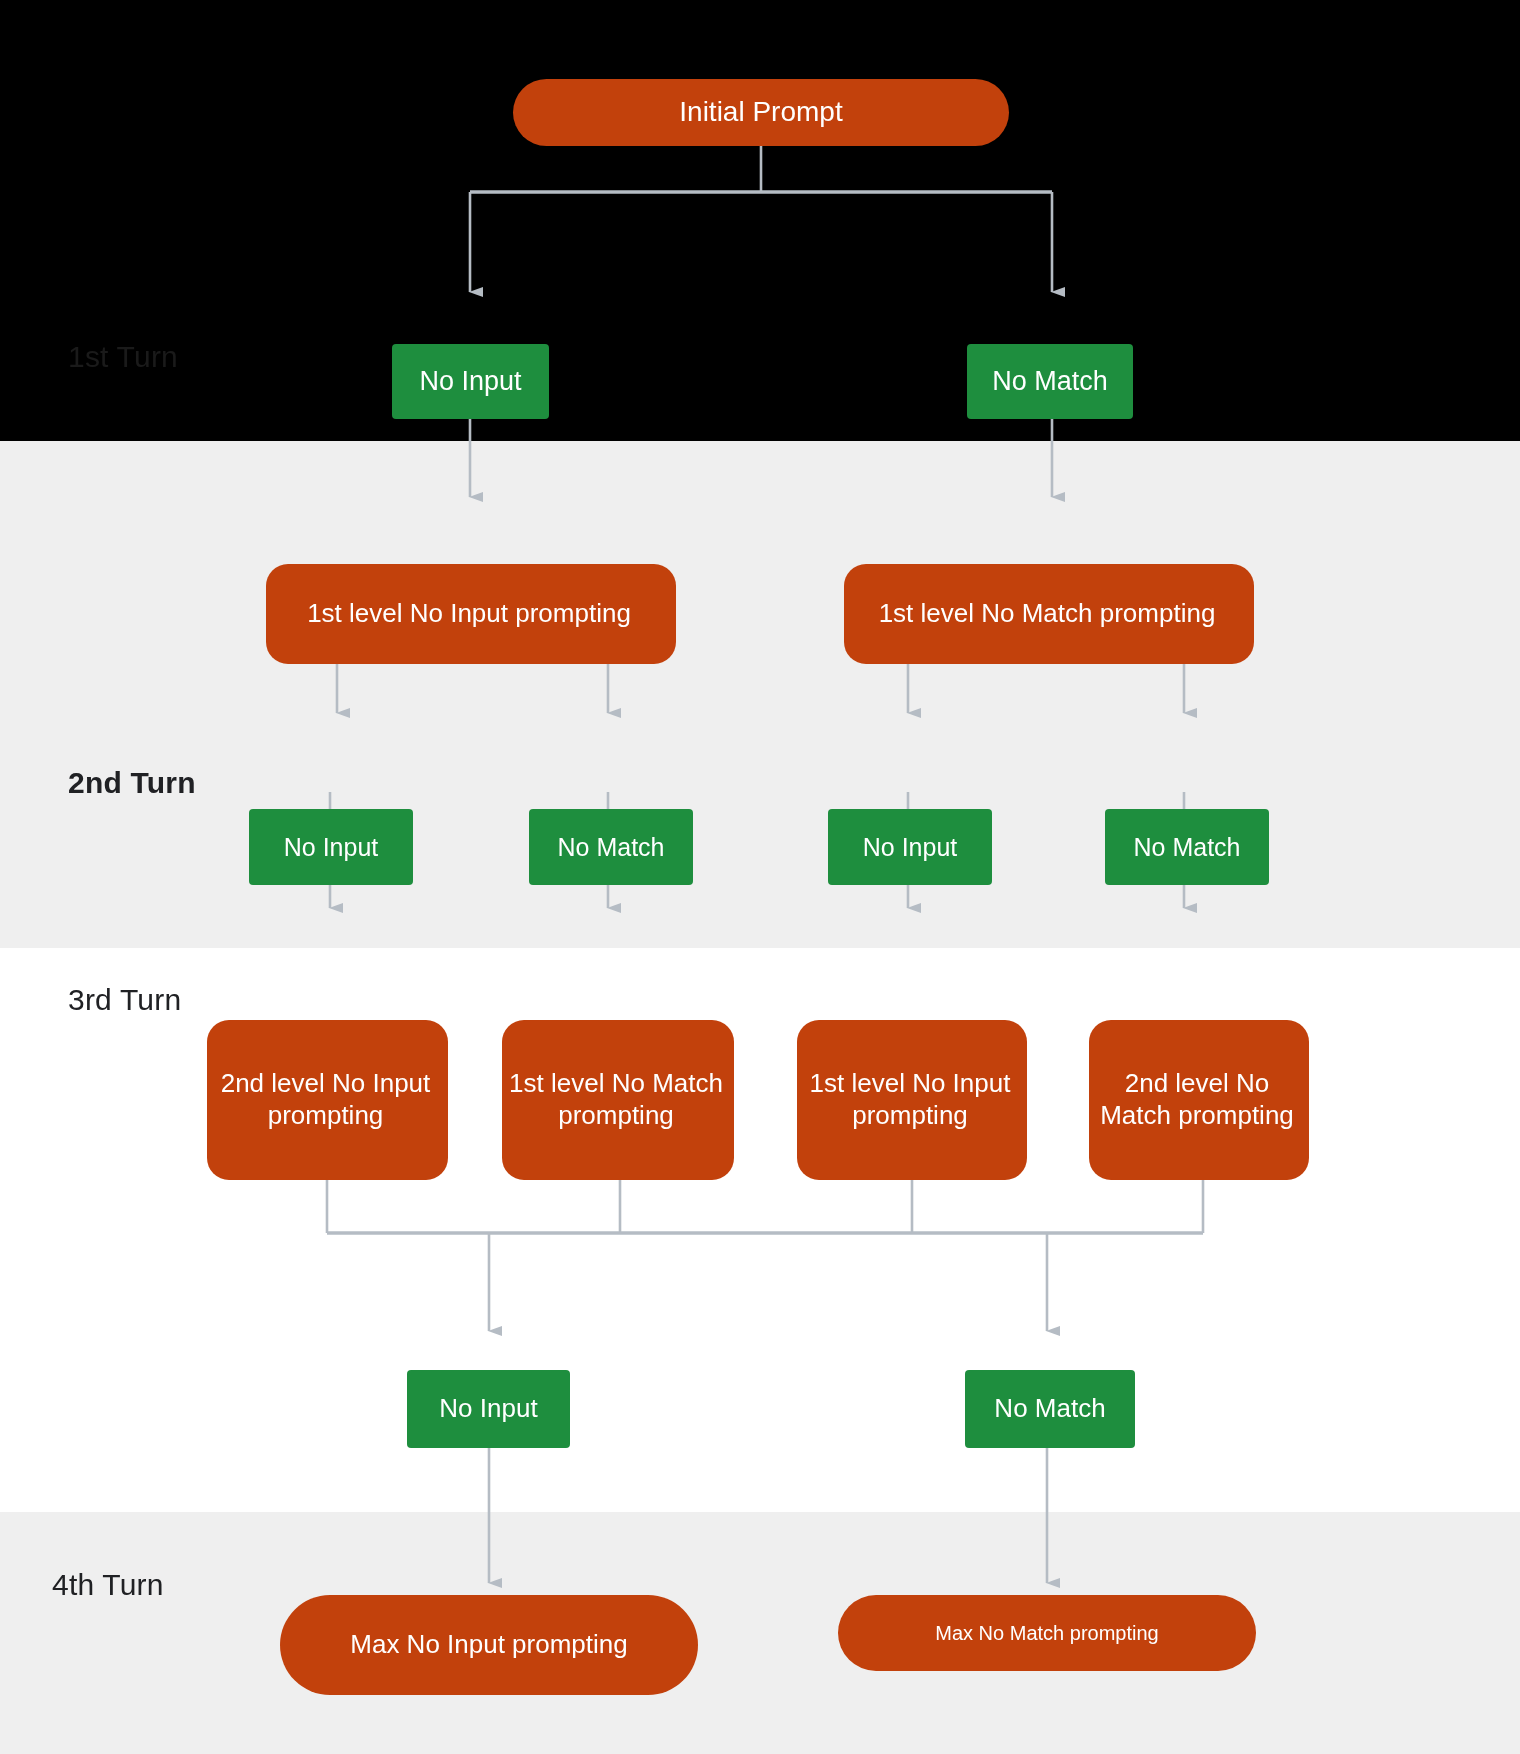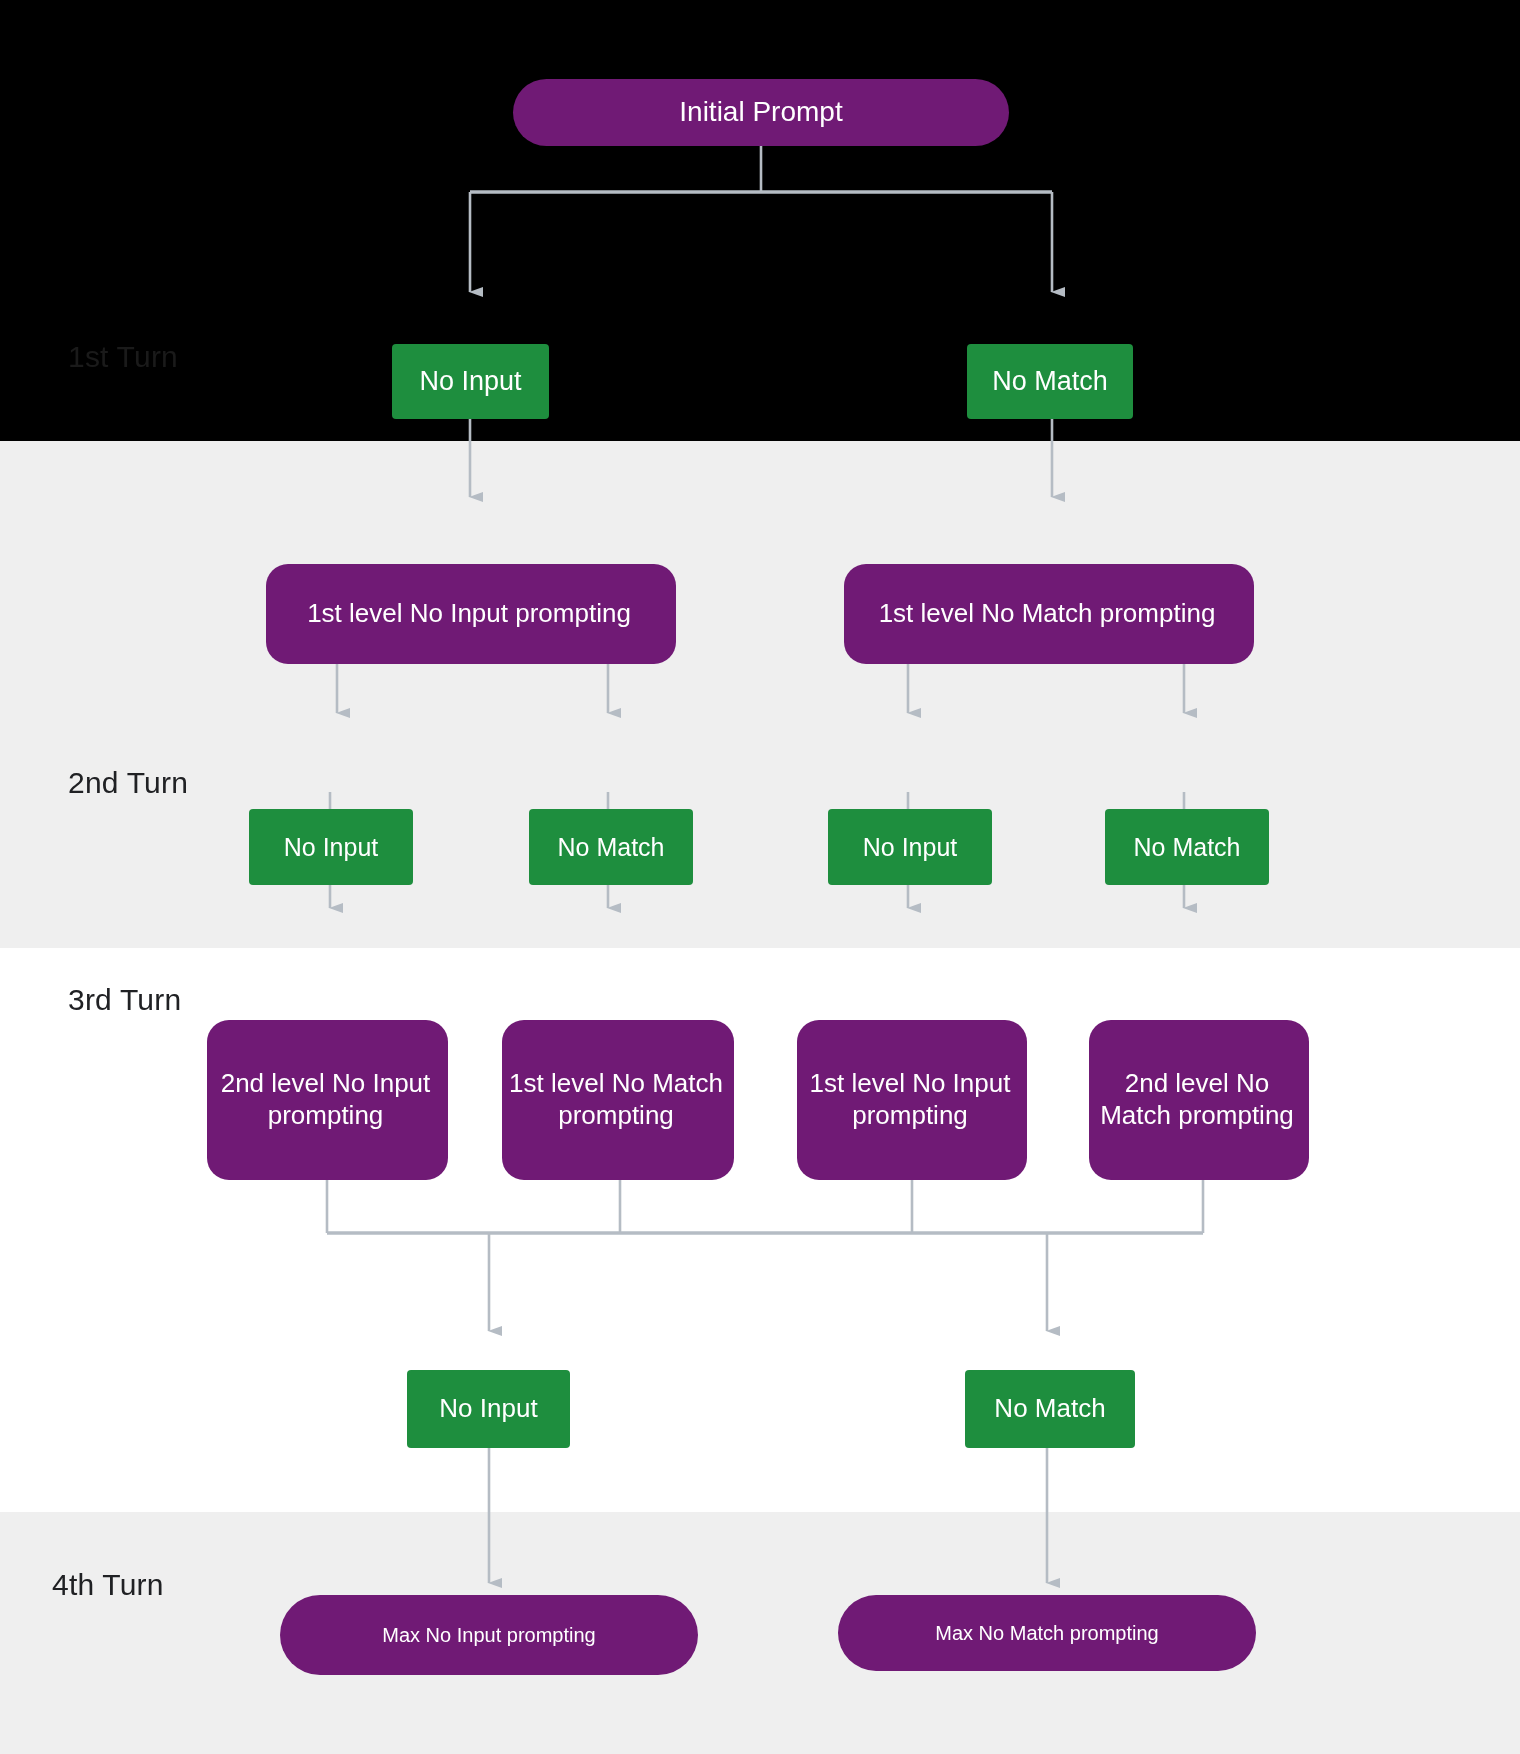--- a/index.html
+++ b/index.html
@@ -46,21 +46,21 @@
     position: absolute;
     display: flex;
     align-items: center;
     justify-content: center;
     text-align: center;
     color: #ffffff;
     box-sizing: border-box;
     line-height: 1.22;
     padding: 4px 10px;
   }
-  .node.blue  { background: #701a75; }
+  .node.blue  { background: #c2410c; }
   .node.green { background: #1e8e3e; }
 
   .r-pill  { border-radius: 999px; }
   .r-lg    { border-radius: 22px; padding-left: 6px; }
   .r-md    { border-radius: 4px; }
 </style>
 </head>
 <body>
 
 <div id="stage">
@@ -107,21 +107,21 @@
 
       <path d="M 489 1233 L 489 1331" marker-end="url(#arrow)"></path>
       <path d="M 1047 1233 L 1047 1331" marker-end="url(#arrow)"></path>
 
       <path d="M 489 1440 L 489 1583" marker-end="url(#arrow)"></path>
       <path d="M 1047 1440 L 1047 1583" marker-end="url(#arrow)"></path>
     </g>
   </svg>
 
   <div class="turn-label" id="label-turn1" style="left:68px; top:340px;">1st Turn</div>
-  <div class="turn-label" style="left:68px; top:766px;">2nd Turn</div>
+  <div class="turn-label" style="left:68px; top:766px;font-weight:bold;">2nd Turn</div>
   <div class="turn-label" style="left:68px; top:983px;">3rd Turn</div>
   <div class="turn-label" style="left:52px; top:1568px;">4th Turn</div>
 
   <div class="node blue r-pill" style="left:513px; top:79px; width:496px; height:67px; font-size:28px;">Initial Prompt</div>
 
   <div class="node green r-md" style="left:392px; top:344px; width:157px; height:75px; font-size:27px;">No Input</div>
   <div class="node green r-md" style="left:967px; top:344px; width:166px; height:75px; font-size:27px;">No Match</div>
 
   <div class="node blue r-lg" style="left:266px; top:564px; width:410px; height:100px; font-size:26px;">1st level No Input prompting</div>
   <div class="node blue r-lg" style="left:844px; top:564px; width:410px; height:100px; font-size:26px;">1st level No Match prompting</div>
@@ -132,16 +132,16 @@
   <div class="node green r-md" style="left:1105px; top:809px; width:164px; height:76px; font-size:25px;">No Match</div>
 
   <div class="node blue r-lg" style="left:207px; top:1020px; width:241px; height:160px; font-size:26px;">2nd level No Input prompting</div>
   <div class="node blue r-lg" style="left:502px; top:1020px; width:232px; height:160px; font-size:26px;">1st level No Match prompting</div>
   <div class="node blue r-lg" style="left:797px; top:1020px; width:230px; height:160px; font-size:26px;">1st level No Input prompting</div>
   <div class="node blue r-lg" style="left:1089px; top:1020px; width:220px; height:160px; font-size:26px;">2nd level No Match prompting</div>
 
   <div class="node green r-md" style="left:407px; top:1370px; width:163px; height:78px; font-size:26px;">No Input</div>
   <div class="node green r-md" style="left:965px; top:1370px; width:170px; height:78px; font-size:26px;">No Match</div>
 
-  <div class="node blue r-pill" style="left:280px; top:1595px; width:418px; height:80px; font-size:20px;">Max No Input prompting</div>
+  <div class="node blue r-pill" style="left:280px; top:1595px; width:418px; height:100px; font-size:26px;">Max No Input prompting</div>
   <div class="node blue r-pill" style="left:838px; top:1595px; width:418px; height:76px; font-size:20px;">Max No Match prompting</div>
 
 </div>
 
 </body></html>

